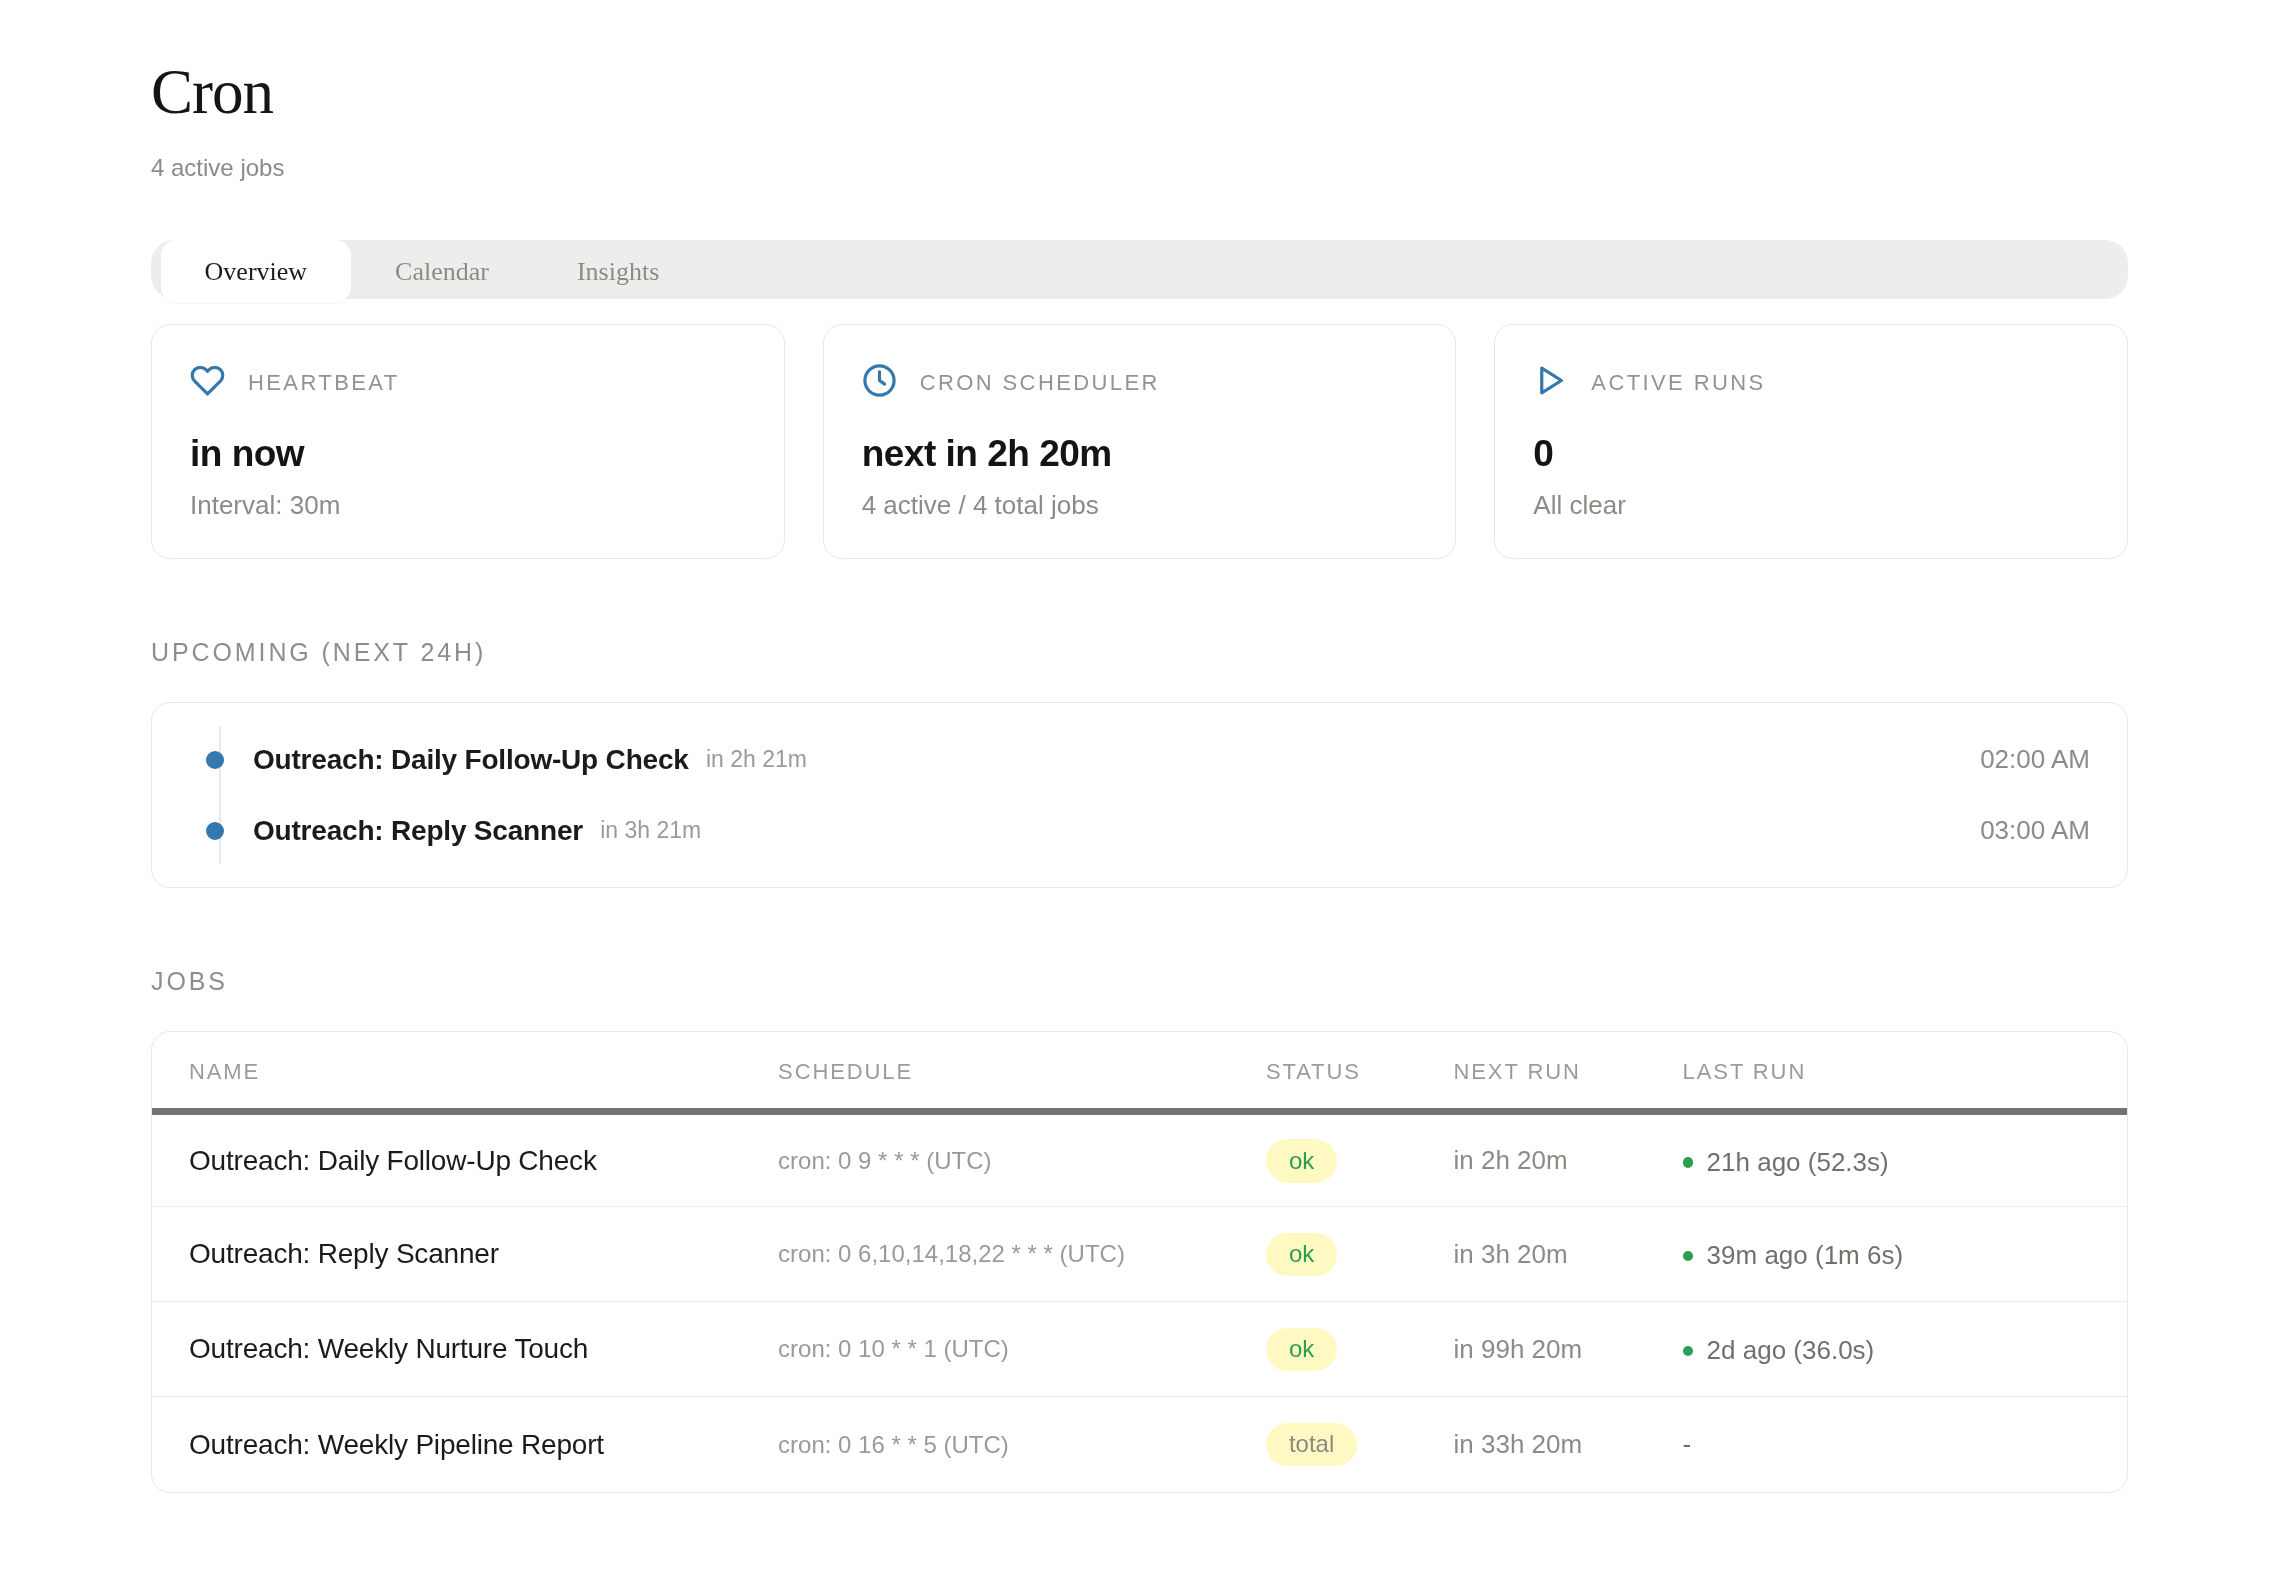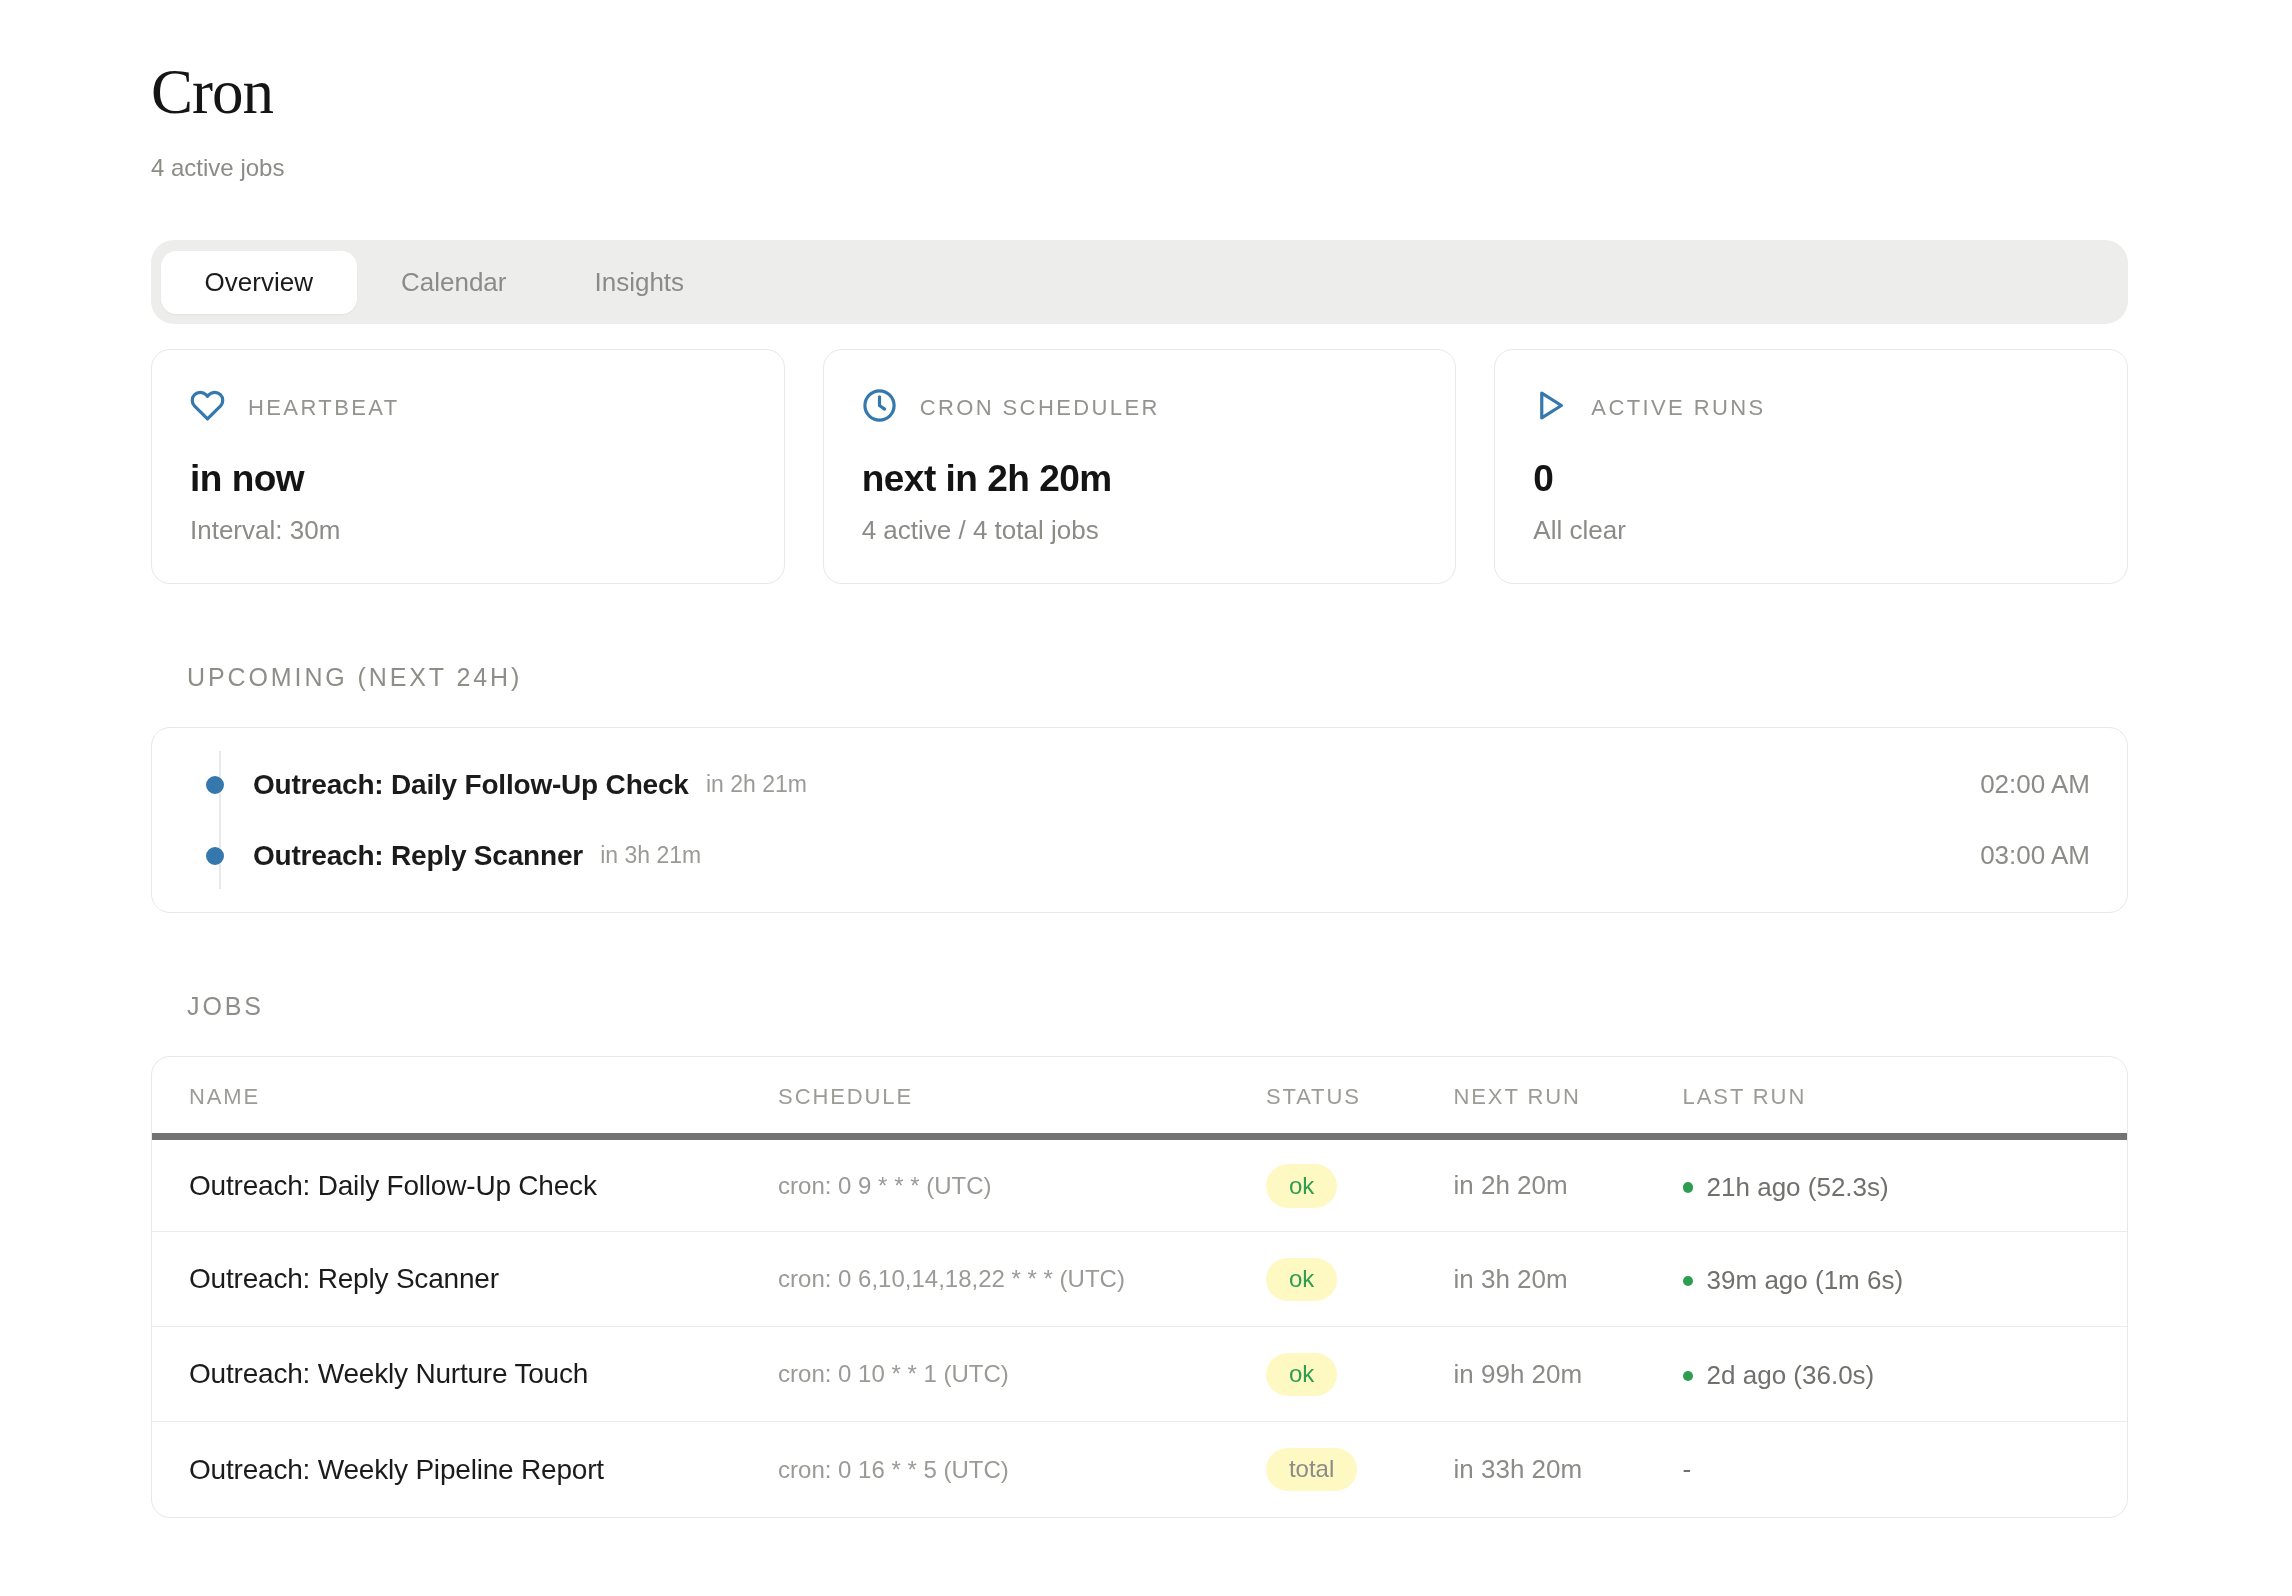--- a/index.html
+++ b/index.html
@@ -23,26 +23,26 @@
   }
   .page-subtitle {
     margin-top: 25px;
     font-size: 24px;
     color: #8b8b87;
   }
 
   
   .tabbar {
     margin-top: 58px;
-    height: 84px;
+    height: 59px;
     background: #ededec;
     border-radius: 23px;
     display: flex;
-    align-items: center;
     padding: 0 9.6px;
+    font-family: Liberation Serif, serif;
   }
   .tab {
     height: 63px;
     display: flex; align-items: center;
     padding: 0 44px;
     border-radius: 15.4px;
     font-size: 26px;
     color: #8b8b87;
     cursor: pointer;
   }
@@ -88,21 +88,20 @@
     color: #8b8b87;
   }
 
   
   .section-heading {
     margin-top: 79px;
     font-size: 25px;
     letter-spacing: 2.9px;
     color: #8e8e89;
     text-transform: uppercase;
-    margin-left: 36px;
   }
 
   
   .upcoming-card {
     margin-top: 35px;
     border: 1px solid #e8e8e6;
     border-radius: 19px;
     padding: 21px 0;
     position: relative;
     background: #fff;

